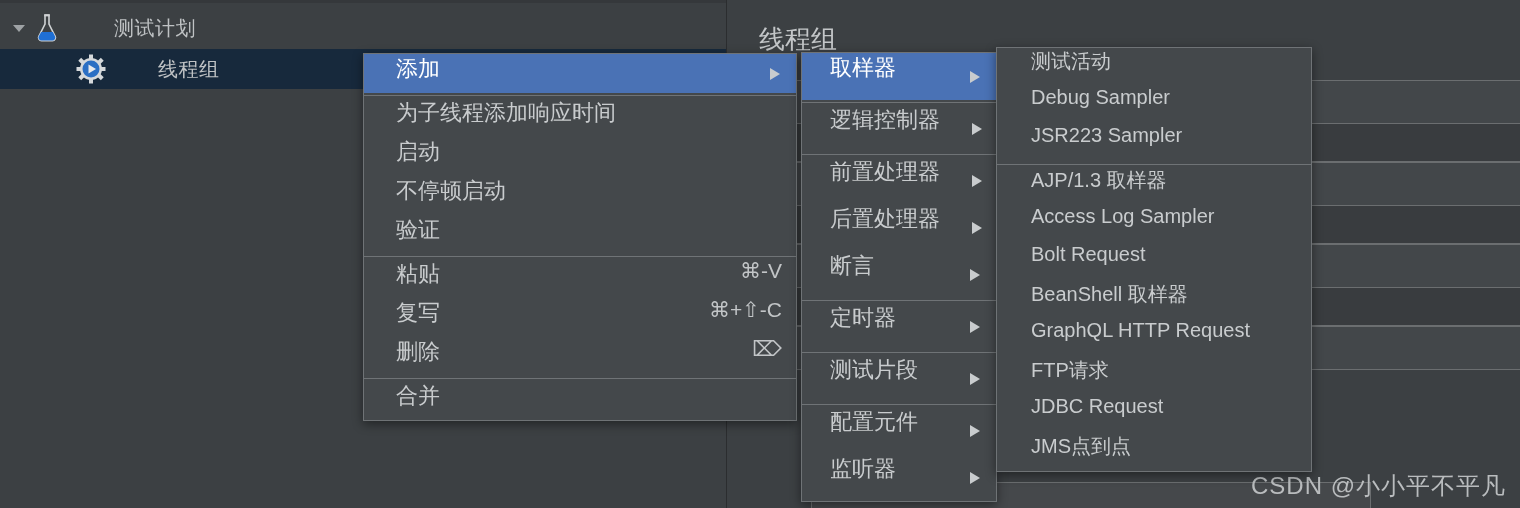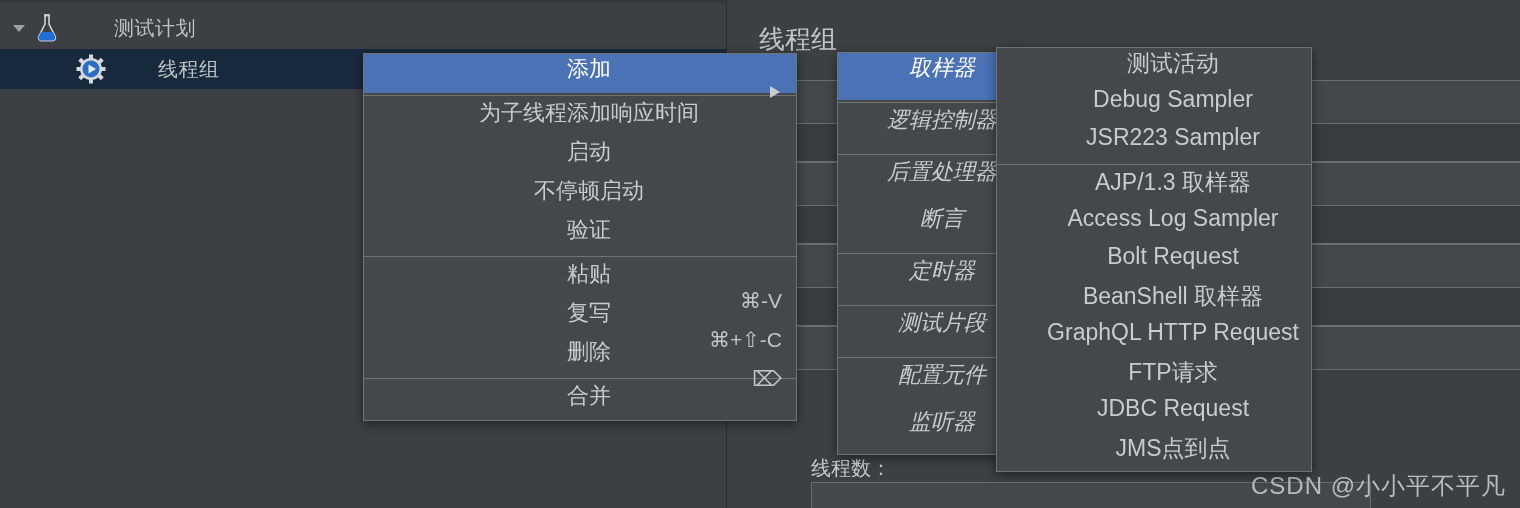--- a/index.html
+++ b/index.html
@@ -35,33 +35,33 @@
   .radio{width:26px;height:26px;border-radius:50%;border:2px solid #83878a;background:#45484b;box-sizing:border-box;}
   .radio-label{color:#c3c6c8;font-size:23px;}
   .field-label{position:absolute;left:84px;top:455px;color:#c6c9cb;font-size:20px;}
   .textarea-box{position:absolute;left:84px;top:482px;width:560px;height:40px;background:#45484b;border:1px solid #6b6e70;box-sizing:border-box;}
 
   .watermark{position:absolute;right:14px;top:470px;color:#b9bcbe;font-size:24px;letter-spacing:1px;}
 
   
   .menu{position:absolute;background:#44484b;border:1px solid #6f7376;box-sizing:border-box;
         box-shadow:0 3px 10px rgba(0,0,0,.45);}
-  .mi{position:relative;display:flex;align-items:center;height:38px;padding:0 14px 0 32px;
-      color:#c9ccce;font-size:22px;white-space:nowrap;box-sizing:border-box;flex-direction:column;}
+  .mi{position:relative;display:flex;height:38px;padding:0 14px 0 32px;
+      color:#c9ccce;font-size:22px;white-space:nowrap;box-sizing:border-box;}
   .mi.sel{background:#4a72b5;color:#ffffff;}
   .mi .accel{margin-left:auto;padding-left:36px;color:#c2c5c7;font-size:21px;}
   .arrow{margin-left:auto;padding-left:30px;display:flex;align-items:center;}
   .sep{height:1px;background:#6f7376;margin:2px 0;}
 
   #menu1{left:363px;top:53px;width:434px;}
   #menu1 .mi{height:39px;}
-  #menu2{left:837px;top:52px;width:196px;font-style:italic;}
+  #menu2{left:801px;top:52px;width:196px;}
   #menu2 .mi{height:47px;padding-left:28px;}
   #menu3{left:996px;top:47px;width:316px;}
-  #menu3 .mi{height:38px;padding-left:52px;font-size:23px;}
+  #menu3 .mi{height:38px;padding-left:34px;font-size:20px;}
 
   .arrow svg,.mi svg{display:block;}
 </style>
 </head>
 <body>
 
 <div id="root">
 
   <div class="app-bg"></div>
 
@@ -185,20 +185,28 @@
       <div class="mi">
         <span>逻辑控制器</span>
         <span class="arrow">
           <svg width="14" height="16" viewBox="0 0 14 16">
             <polygon points="2,2 12,8 2,14" fill="#c9ccce"></polygon>
           </svg>
         </span>
       </div>
       <div class="sep"></div>
       <div class="mi">
+        <span>前置处理器</span>
+        <span class="arrow">
+          <svg width="14" height="16" viewBox="0 0 14 16">
+            <polygon points="2,2 12,8 2,14" fill="#c9ccce"></polygon>
+          </svg>
+        </span>
+      </div>
+      <div class="mi">
         <span>后置处理器</span>
         <span class="arrow">
           <svg width="14" height="16" viewBox="0 0 14 16">
             <polygon points="2,2 12,8 2,14" fill="#c9ccce"></polygon>
           </svg>
         </span>
       </div>
       <div class="mi">
         <span>断言</span>
         <span class="arrow">

